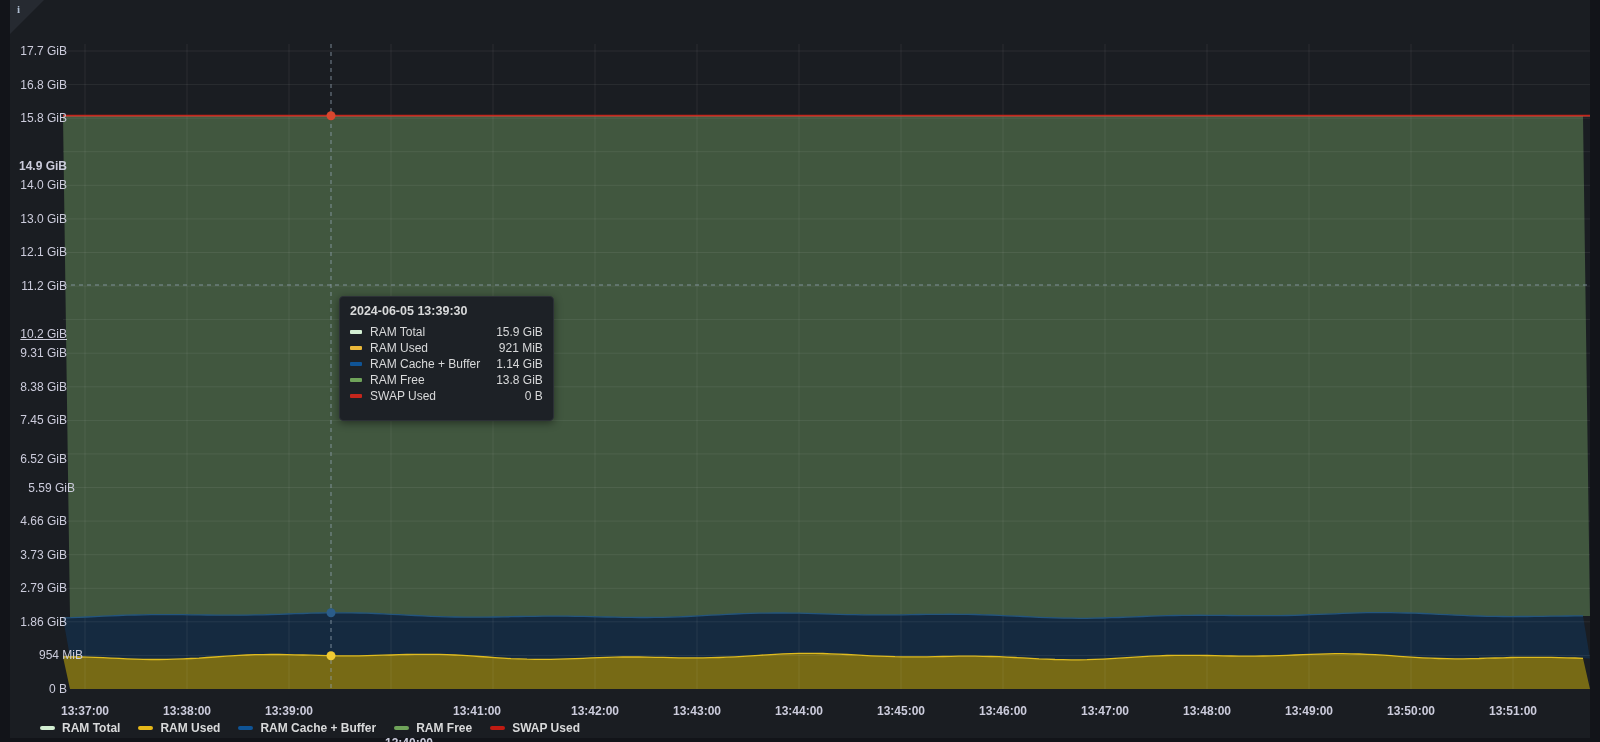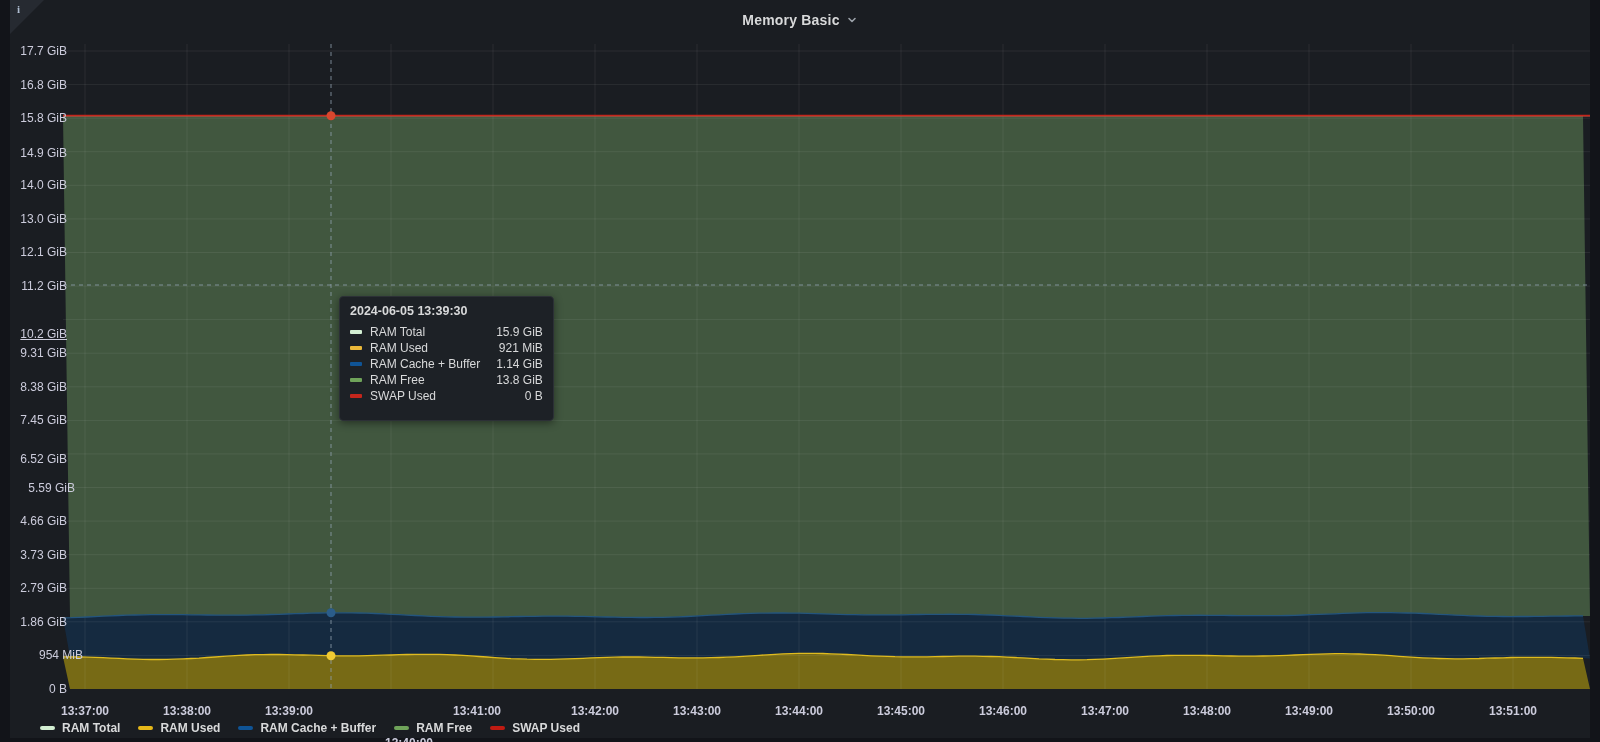--- a/index.html
+++ b/index.html
@@ -51,28 +51,20 @@
 </head>
 <body>
 
 <div class="page">
   <div class="panel">
 
     <div class="info-corner">
       <span class="info-i">i</span>
     </div>
 
-    <div class="panel-header">
-      <span class="panel-title">Memory Basic</span>
-      <span class="chevron">
-        <svg width="12" height="12" viewBox="0 0 12 12">
-            <polyline points="3,4.5 6,7.5 9,4.5" fill="none" stroke="#9aa0a8" stroke-width="1.6" stroke-linecap="round" stroke-linejoin="round"></polyline>
-          </svg>
-      </span>
-    </div>
 
     <svg class="chart" id="chart-svg" width="1600" height="742" viewBox="0 0 1600 742" style="left:-10px">
         <path d="M63,656.9L71,656.9L79,657.0L87,657.2L95,657.4L103,657.7L111,658.1L119,658.4L127,658.8L135,659.1L143,659.3L151,659.5L159,659.5L167,659.4L175,659.2L183,658.9L191,658.5L199,658.1L207,657.5L215,657.0L223,656.4L231,655.9L239,655.4L247,655.0L255,654.7L263,654.6L271,654.5L279,654.5L287,654.6L295,654.8L303,655.0L311,655.2L319,655.4L327,655.6L335,655.8L343,655.8L351,655.8L359,655.8L367,655.6L375,655.4L383,655.2L391,655.0L399,654.7L407,654.5L415,654.3L423,654.3L431,654.3L439,654.4L447,654.7L455,655.0L463,655.4L471,655.9L479,656.5L487,657.0L495,657.6L503,658.1L511,658.6L519,658.9L527,659.2L535,659.3L543,659.4L551,659.3L559,659.1L567,658.9L575,658.6L583,658.3L591,657.9L599,657.6L607,657.4L615,657.2L623,657.0L631,657.0L639,657.0L647,657.1L655,657.3L663,657.4L671,657.6L679,657.8L687,657.9L695,657.9L703,657.9L711,657.7L719,657.5L727,657.2L735,656.8L743,656.3L751,655.8L759,655.3L767,654.8L775,654.3L783,653.9L791,653.6L799,653.4L807,653.3L815,653.3L823,653.5L831,653.8L839,654.1L847,654.5L855,654.9L863,655.4L871,655.8L879,656.1L887,656.4L895,656.7L903,656.8L911,656.9L919,656.8L927,656.8L935,656.6L943,656.5L951,656.3L959,656.2L967,656.2L975,656.2L983,656.3L991,656.5L999,656.7L1007,657.1L1015,657.5L1023,657.9L1031,658.3L1039,658.8L1047,659.1L1055,659.5L1063,659.7L1071,659.8L1079,659.8L1087,659.7L1095,659.4L1103,659.1L1111,658.7L1119,658.2L1127,657.7L1135,657.1L1143,656.6L1151,656.2L1159,655.8L1167,655.5L1175,655.4L1183,655.3L1191,655.3L1199,655.3L1207,655.5L1215,655.6L1223,655.8L1231,656.0L1239,656.1L1247,656.1L1255,656.1L1263,656.0L1271,655.9L1279,655.6L1287,655.3L1295,655.0L1303,654.7L1311,654.4L1319,654.1L1327,653.8L1335,653.7L1343,653.7L1351,653.8L1359,654.0L1367,654.3L1375,654.7L1383,655.2L1391,655.7L1399,656.3L1407,656.8L1415,657.3L1423,657.8L1431,658.2L1439,658.5L1447,658.7L1455,658.8L1463,658.8L1471,658.6L1479,658.5L1487,658.2L1495,658.0L1503,657.8L1511,657.5L1519,657.4L1527,657.3L1535,657.3L1543,657.3L1551,657.4L1559,657.6L1567,657.8L1575,658.0L1583,658.3L1590,689.0L1582,689.0L1574,689.0L1566,689.0L1558,689.0L1550,689.0L1542,689.0L1534,689.0L1526,689.0L1518,689.0L1510,689.0L1502,689.0L1494,689.0L1486,689.0L1478,689.0L1470,689.0L1462,689.0L1454,689.0L1446,689.0L1438,689.0L1430,689.0L1422,689.0L1414,689.0L1406,689.0L1398,689.0L1390,689.0L1382,689.0L1374,689.0L1366,689.0L1358,689.0L1350,689.0L1342,689.0L1334,689.0L1326,689.0L1318,689.0L1310,689.0L1302,689.0L1294,689.0L1286,689.0L1278,689.0L1270,689.0L1262,689.0L1254,689.0L1246,689.0L1238,689.0L1230,689.0L1222,689.0L1214,689.0L1206,689.0L1198,689.0L1190,689.0L1182,689.0L1174,689.0L1166,689.0L1158,689.0L1150,689.0L1142,689.0L1134,689.0L1126,689.0L1118,689.0L1110,689.0L1102,689.0L1094,689.0L1086,689.0L1078,689.0L1070,689.0L1062,689.0L1054,689.0L1046,689.0L1038,689.0L1030,689.0L1022,689.0L1014,689.0L1006,689.0L998,689.0L990,689.0L982,689.0L974,689.0L966,689.0L958,689.0L950,689.0L942,689.0L934,689.0L926,689.0L918,689.0L910,689.0L902,689.0L894,689.0L886,689.0L878,689.0L870,689.0L862,689.0L854,689.0L846,689.0L838,689.0L830,689.0L822,689.0L814,689.0L806,689.0L798,689.0L790,689.0L782,689.0L774,689.0L766,689.0L758,689.0L750,689.0L742,689.0L734,689.0L726,689.0L718,689.0L710,689.0L702,689.0L694,689.0L686,689.0L678,689.0L670,689.0L662,689.0L654,689.0L646,689.0L638,689.0L630,689.0L622,689.0L614,689.0L606,689.0L598,689.0L590,689.0L582,689.0L574,689.0L566,689.0L558,689.0L550,689.0L542,689.0L534,689.0L526,689.0L518,689.0L510,689.0L502,689.0L494,689.0L486,689.0L478,689.0L470,689.0L462,689.0L454,689.0L446,689.0L438,689.0L430,689.0L422,689.0L414,689.0L406,689.0L398,689.0L390,689.0L382,689.0L374,689.0L366,689.0L358,689.0L350,689.0L342,689.0L334,689.0L326,689.0L318,689.0L310,689.0L302,689.0L294,689.0L286,689.0L278,689.0L270,689.0L262,689.0L254,689.0L246,689.0L238,689.0L230,689.0L222,689.0L214,689.0L206,689.0L198,689.0L190,689.0L182,689.0L174,689.0L166,689.0L158,689.0L150,689.0L142,689.0L134,689.0L126,689.0L118,689.0L110,689.0L102,689.0L94,689.0L86,689.0L78,689.0L70,689.0Z" fill="#776a15"></path>
         <path d="M63,617.9L71,617.7L79,617.3L87,617.0L95,616.6L103,616.2L111,615.9L119,615.5L127,615.2L135,615.0L143,614.8L151,614.7L159,614.6L167,614.6L175,614.6L183,614.7L191,614.8L199,614.9L207,615.0L215,615.1L223,615.2L231,615.2L239,615.1L247,615.1L255,614.9L263,614.8L271,614.5L279,614.3L287,614.0L295,613.7L303,613.5L311,613.2L319,613.0L327,612.9L335,612.8L343,612.8L351,612.9L359,613.0L367,613.2L375,613.5L383,613.9L391,614.3L399,614.7L407,615.1L415,615.5L423,615.9L431,616.3L439,616.6L447,616.8L455,617.0L463,617.1L471,617.2L479,617.2L487,617.1L495,617.0L503,616.9L511,616.7L519,616.5L527,616.4L535,616.3L543,616.2L551,616.1L559,616.1L567,616.2L575,616.3L583,616.4L591,616.6L599,616.8L607,617.0L615,617.2L623,617.3L631,617.4L639,617.5L647,617.5L655,617.4L663,617.3L671,617.1L679,616.8L687,616.5L695,616.1L703,615.7L711,615.2L719,614.8L727,614.4L735,614.0L743,613.7L751,613.4L759,613.2L767,613.1L775,613.0L783,613.0L791,613.1L799,613.2L807,613.4L815,613.6L823,613.9L831,614.1L839,614.4L847,614.6L855,614.7L863,614.8L871,614.9L879,614.9L887,614.9L895,614.9L903,614.8L911,614.7L919,614.5L927,614.4L935,614.3L943,614.3L951,614.2L959,614.3L967,614.4L975,614.5L983,614.8L991,615.0L999,615.4L1007,615.8L1015,616.1L1023,616.5L1031,616.9L1039,617.3L1047,617.6L1055,617.9L1063,618.1L1071,618.2L1079,618.3L1087,618.3L1095,618.2L1103,618.0L1111,617.7L1119,617.5L1127,617.2L1135,616.8L1143,616.5L1151,616.2L1159,615.9L1167,615.7L1175,615.5L1183,615.4L1191,615.3L1199,615.2L1207,615.3L1215,615.3L1223,615.4L1231,615.5L1239,615.6L1247,615.7L1255,615.7L1263,615.7L1271,615.7L1279,615.6L1287,615.5L1295,615.3L1303,615.0L1311,614.7L1319,614.4L1327,614.1L1335,613.8L1343,613.4L1351,613.2L1359,612.9L1367,612.7L1375,612.6L1383,612.6L1391,612.6L1399,612.8L1407,613.0L1415,613.2L1423,613.5L1431,613.9L1439,614.3L1447,614.7L1455,615.1L1463,615.4L1471,615.8L1479,616.0L1487,616.3L1495,616.4L1503,616.5L1511,616.6L1519,616.5L1527,616.5L1535,616.4L1543,616.3L1551,616.2L1559,616.1L1567,616.0L1575,615.9L1583,615.9L1590,658.5L1582,658.2L1574,658.0L1566,657.8L1558,657.6L1550,657.4L1542,657.3L1534,657.2L1526,657.3L1518,657.4L1510,657.6L1502,657.8L1494,658.0L1486,658.3L1478,658.5L1470,658.7L1462,658.8L1454,658.8L1446,658.7L1438,658.5L1430,658.2L1422,657.8L1414,657.3L1406,656.8L1398,656.2L1390,655.6L1382,655.1L1374,654.6L1366,654.2L1358,653.9L1350,653.7L1342,653.7L1334,653.7L1326,653.9L1318,654.1L1310,654.4L1302,654.7L1294,655.1L1286,655.4L1278,655.7L1270,655.9L1262,656.0L1254,656.1L1246,656.1L1238,656.1L1230,655.9L1222,655.8L1214,655.6L1206,655.4L1198,655.3L1190,655.3L1182,655.3L1174,655.4L1166,655.6L1158,655.9L1150,656.3L1142,656.7L1134,657.2L1126,657.7L1118,658.2L1110,658.7L1102,659.1L1094,659.5L1086,659.7L1078,659.8L1070,659.8L1062,659.7L1054,659.4L1046,659.1L1038,658.7L1030,658.3L1022,657.8L1014,657.4L1006,657.0L998,656.7L990,656.4L982,656.3L974,656.2L966,656.2L958,656.3L950,656.4L942,656.5L934,656.6L926,656.8L918,656.8L910,656.9L902,656.8L894,656.6L886,656.4L878,656.1L870,655.7L862,655.3L854,654.9L846,654.4L838,654.1L830,653.7L822,653.5L814,653.3L806,653.3L798,653.4L790,653.6L782,653.9L774,654.3L766,654.8L758,655.3L750,655.9L742,656.4L734,656.8L726,657.2L718,657.5L710,657.8L702,657.9L694,657.9L686,657.9L678,657.7L670,657.6L662,657.4L654,657.2L646,657.1L638,657.0L630,657.0L622,657.1L614,657.2L606,657.4L598,657.7L590,658.0L582,658.3L574,658.6L566,658.9L558,659.2L550,659.3L542,659.4L534,659.3L526,659.2L518,658.9L510,658.5L502,658.0L494,657.5L486,657.0L478,656.4L470,655.8L462,655.4L454,654.9L446,654.6L438,654.4L430,654.3L422,654.3L414,654.4L406,654.5L398,654.7L390,655.0L382,655.2L374,655.5L366,655.7L358,655.8L350,655.9L342,655.8L334,655.7L326,655.6L318,655.4L310,655.2L302,654.9L294,654.7L286,654.6L278,654.5L270,654.5L262,654.6L254,654.8L246,655.1L238,655.5L230,656.0L222,656.5L214,657.0L206,657.6L198,658.1L190,658.6L182,659.0L174,659.3L166,659.5L158,659.5L150,659.5L142,659.3L134,659.1L126,658.7L118,658.4L110,658.0L102,657.7L94,657.4L86,657.2L78,657.0L70,656.9Z" fill="#152a40"></path>
         <path d="M63,115.7L71,115.7L79,115.7L87,115.7L95,115.7L103,115.7L111,115.7L119,115.7L127,115.7L135,115.7L143,115.7L151,115.7L159,115.7L167,115.7L175,115.7L183,115.7L191,115.7L199,115.7L207,115.7L215,115.7L223,115.7L231,115.7L239,115.7L247,115.7L255,115.7L263,115.7L271,115.7L279,115.7L287,115.7L295,115.7L303,115.7L311,115.7L319,115.7L327,115.7L335,115.7L343,115.7L351,115.7L359,115.7L367,115.7L375,115.7L383,115.7L391,115.7L399,115.7L407,115.7L415,115.7L423,115.7L431,115.7L439,115.7L447,115.7L455,115.7L463,115.7L471,115.7L479,115.7L487,115.7L495,115.7L503,115.7L511,115.7L519,115.7L527,115.7L535,115.7L543,115.7L551,115.7L559,115.7L567,115.7L575,115.7L583,115.7L591,115.7L599,115.7L607,115.7L615,115.7L623,115.7L631,115.7L639,115.7L647,115.7L655,115.7L663,115.7L671,115.7L679,115.7L687,115.7L695,115.7L703,115.7L711,115.7L719,115.7L727,115.7L735,115.7L743,115.7L751,115.7L759,115.7L767,115.7L775,115.7L783,115.7L791,115.7L799,115.7L807,115.7L815,115.7L823,115.7L831,115.7L839,115.7L847,115.7L855,115.7L863,115.7L871,115.7L879,115.7L887,115.7L895,115.7L903,115.7L911,115.7L919,115.7L927,115.7L935,115.7L943,115.7L951,115.7L959,115.7L967,115.7L975,115.7L983,115.7L991,115.7L999,115.7L1007,115.7L1015,115.7L1023,115.7L1031,115.7L1039,115.7L1047,115.7L1055,115.7L1063,115.7L1071,115.7L1079,115.7L1087,115.7L1095,115.7L1103,115.7L1111,115.7L1119,115.7L1127,115.7L1135,115.7L1143,115.7L1151,115.7L1159,115.7L1167,115.7L1175,115.7L1183,115.7L1191,115.7L1199,115.7L1207,115.7L1215,115.7L1223,115.7L1231,115.7L1239,115.7L1247,115.7L1255,115.7L1263,115.7L1271,115.7L1279,115.7L1287,115.7L1295,115.7L1303,115.7L1311,115.7L1319,115.7L1327,115.7L1335,115.7L1343,115.7L1351,115.7L1359,115.7L1367,115.7L1375,115.7L1383,115.7L1391,115.7L1399,115.7L1407,115.7L1415,115.7L1423,115.7L1431,115.7L1439,115.7L1447,115.7L1455,115.7L1463,115.7L1471,115.7L1479,115.7L1487,115.7L1495,115.7L1503,115.7L1511,115.7L1519,115.7L1527,115.7L1535,115.7L1543,115.7L1551,115.7L1559,115.7L1567,115.7L1575,115.7L1583,115.7L1590,615.9L1582,615.9L1574,615.9L1566,616.0L1558,616.1L1550,616.2L1542,616.3L1534,616.4L1526,616.5L1518,616.5L1510,616.6L1502,616.5L1494,616.4L1486,616.2L1478,616.0L1470,615.7L1462,615.4L1454,615.0L1446,614.6L1438,614.2L1430,613.9L1422,613.5L1414,613.2L1406,612.9L1398,612.7L1390,612.6L1382,612.6L1374,612.6L1366,612.8L1358,612.9L1350,613.2L1342,613.5L1334,613.8L1326,614.1L1318,614.5L1310,614.8L1302,615.1L1294,615.3L1286,615.5L1278,615.6L1270,615.7L1262,615.7L1254,615.7L1246,615.7L1238,615.6L1230,615.5L1222,615.4L1214,615.3L1206,615.3L1198,615.2L1190,615.3L1182,615.4L1174,615.5L1166,615.7L1158,616.0L1150,616.2L1142,616.6L1134,616.9L1126,617.2L1118,617.5L1110,617.8L1102,618.0L1094,618.2L1086,618.3L1078,618.3L1070,618.2L1062,618.1L1054,617.9L1046,617.6L1038,617.3L1030,616.9L1022,616.5L1014,616.1L1006,615.7L998,615.3L990,615.0L982,614.7L974,614.5L966,614.4L958,614.3L950,614.2L942,614.3L934,614.3L926,614.4L918,614.5L910,614.7L902,614.8L894,614.9L886,614.9L878,614.9L870,614.9L862,614.8L854,614.7L846,614.5L838,614.3L830,614.1L822,613.9L814,613.6L806,613.4L798,613.2L790,613.1L782,613.0L774,613.0L766,613.1L758,613.2L750,613.4L742,613.7L734,614.1L726,614.5L718,614.9L710,615.3L702,615.7L694,616.1L686,616.5L678,616.8L670,617.1L662,617.3L654,617.4L646,617.5L638,617.5L630,617.4L622,617.3L614,617.1L606,617.0L598,616.8L590,616.6L582,616.4L574,616.3L566,616.2L558,616.1L550,616.1L542,616.2L534,616.3L526,616.4L518,616.6L510,616.7L502,616.9L494,617.0L486,617.1L478,617.2L470,617.2L462,617.1L454,617.0L446,616.8L438,616.6L430,616.2L422,615.9L414,615.5L406,615.1L398,614.6L390,614.2L382,613.8L374,613.5L366,613.2L358,613.0L350,612.9L342,612.8L334,612.8L326,612.9L318,613.1L310,613.3L302,613.5L294,613.8L286,614.1L278,614.3L270,614.6L262,614.8L254,615.0L246,615.1L238,615.2L230,615.2L222,615.2L214,615.1L206,615.0L198,614.9L190,614.8L182,614.7L174,614.6L166,614.6L158,614.6L150,614.7L142,614.8L134,615.0L126,615.3L118,615.6L110,615.9L102,616.3L94,616.7L86,617.0L78,617.4L70,617.7Z" fill="#41573f"></path>
         <line x1="63" x2="1590" y1="655.4" y2="655.4" stroke="rgba(255,255,255,0.07)" stroke-width="1"></line>
         <line x1="63" x2="1590" y1="621.8" y2="621.8" stroke="rgba(255,255,255,0.07)" stroke-width="1"></line>
         <line x1="63" x2="1590" y1="588.3" y2="588.3" stroke="rgba(255,255,255,0.07)" stroke-width="1"></line>
         <line x1="63" x2="1590" y1="554.7" y2="554.7" stroke="rgba(255,255,255,0.07)" stroke-width="1"></line>
         <line x1="63" x2="1590" y1="521.1" y2="521.1" stroke="rgba(255,255,255,0.07)" stroke-width="1"></line>
@@ -126,21 +118,21 @@
         <div class="ylabel" style="left: 13px; top: 481.527px;">5.59 GiB</div>
         <div class="ylabel" style="left: 5px; top: 453px;">6.52 GiB</div>
         <div class="ylabel" style="left: 5px; top: 414.367px;">7.45 GiB</div>
         <div class="ylabel" style="left: 5px; top: 380.789px;">8.38 GiB</div>
         <div class="ylabel" style="left: 5px; top: 347.211px;">9.31 GiB</div>
         <div class="ylabel" style="left: 5px; top: 328px; text-decoration: underline;">10.2 GiB</div>
         <div class="ylabel" style="left: 5px; top: 280.051px;">11.2 GiB</div>
         <div class="ylabel" style="left: 5px; top: 246.473px;">12.1 GiB</div>
         <div class="ylabel" style="left: 5px; top: 212.895px;">13.0 GiB</div>
         <div class="ylabel" style="left: 5px; top: 179.316px;">14.0 GiB</div>
-        <div class="ylabel" style="left: 5px; top: 147px;">14.9 GiB</div>
+        <div class="ylabel" style="left: 5px; top: 160px; font-weight: bold;">14.9 GiB</div>
         <div class="ylabel" style="left: 5px; top: 112.156px;">15.8 GiB</div>
         <div class="ylabel" style="left: 5px; top: 78.5782px;">16.8 GiB</div>
         <div class="ylabel" style="left: 5px; top: 45px;">17.7 GiB</div>
       </div>
     <div id="x-axis">
         <div class="xlabel" style="left: 40px; top: 705px;">13:37:00</div>
         <div class="xlabel" style="left: 142px; top: 705px;">13:38:00</div>
         <div class="xlabel" style="left: 244px; top: 705px;">13:39:00</div>
         <div class="xlabel" style="left: 364px; top: 705px; margin-top: 32px;">13:40:00</div>
         <div class="xlabel" style="left: 432px; top: 705px;">13:41:00</div>

